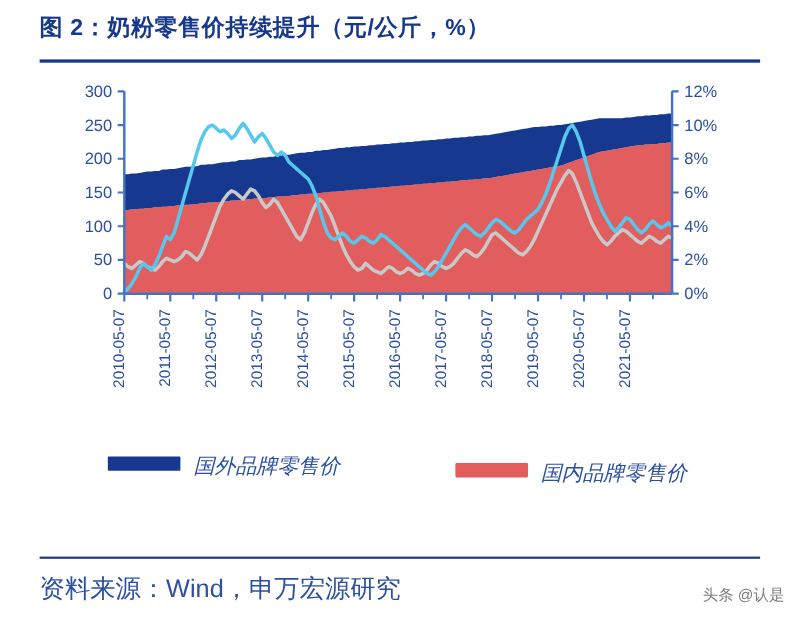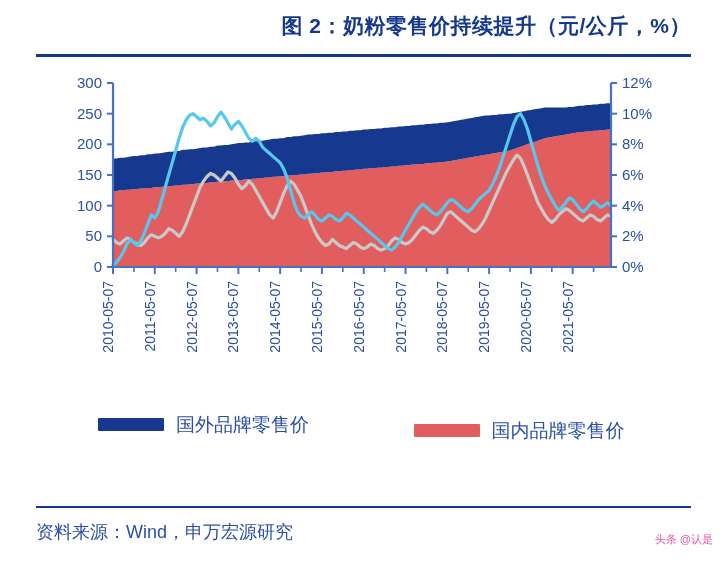--- a/index.html
+++ b/index.html
@@ -7,21 +7,21 @@
     width:727px;height:565px;
     background:#ffffff;
     font-family:"Liberation Sans","DejaVu Sans",sans-serif;
     color:#1F3C88;
     overflow:hidden;
     position:relative;
   }
   .figure{position:absolute;inset:0;}
 
   
-  .title-block{position:absolute;left:36px;top:12px;width:655px;text-align:right;}
+  .title-block{position:absolute;left:36px;top:12px;width:655px;}
   .title-text{
     font-size:21px;font-weight:bold;letter-spacing:.5px;
     color:#16388C;white-space:nowrap;line-height:28px;
   }
   .title-rule{
     position:absolute;left:0;top:42px;width:655px;height:3px;background:#16388C;
   }
 
   
   .chart-wrap{position:absolute;left:36px;top:66px;width:655px;height:330px;}
@@ -34,39 +34,39 @@
     font-family:"Liberation Sans","DejaVu Sans",sans-serif;
     font-size:14px;fill:#2B4FA2;
   }
 
   
   .legend{
     position:absolute;left:36px;top:404px;width:655px;height:86px;
   }
   .legend-row{display:flex;width:100%;height:40px;align-items:center;}
   .legend-cell{
-    display:flex;align-items:center;width:50%;
-    padding-left:62px;box-sizing:border-box;
+    display:flex;align-items:flex-start;width:50%;
+    padding-left:62px;box-sizing:border-box;font-style:italic;
   }
   .legend-cell.right{padding-left:50px;margin-top:12px;}
   .swatch{width:66px;height:13px;margin-right:12px;flex:0 0 auto;border-radius:1px;}
   .swatch.line{height:6px;border-radius:3px;}
   .legend-label{
     font-size:19px;color:#2B4FA2;white-space:nowrap;line-height:1;
   }
 
   
   .footer-rule{position:absolute;left:36px;top:506px;width:655px;height:2px;background:#16388C;}
   .footer-text{
     position:absolute;left:36px;top:520px;
-    font-size:18px;color:#2B4FA2;white-space:nowrap;
+    font-size:23px;color:#2B4FA2;white-space:nowrap;
   }
   .watermark{
     position:absolute;right:14px;top:532px;
-    font-size:11px;color:#ec4899;white-space:nowrap;opacity:.92;
+    font-size:14px;color:#737373;white-space:nowrap;opacity:.92;
   }
 </style>
 </head>
 <body>
 
 <div class="figure">
 
   <div class="title-block">
     <div class="title-text">图 2：奶粉零售价持续提升（元/公斤，%）</div>
     <div class="title-rule"></div>

